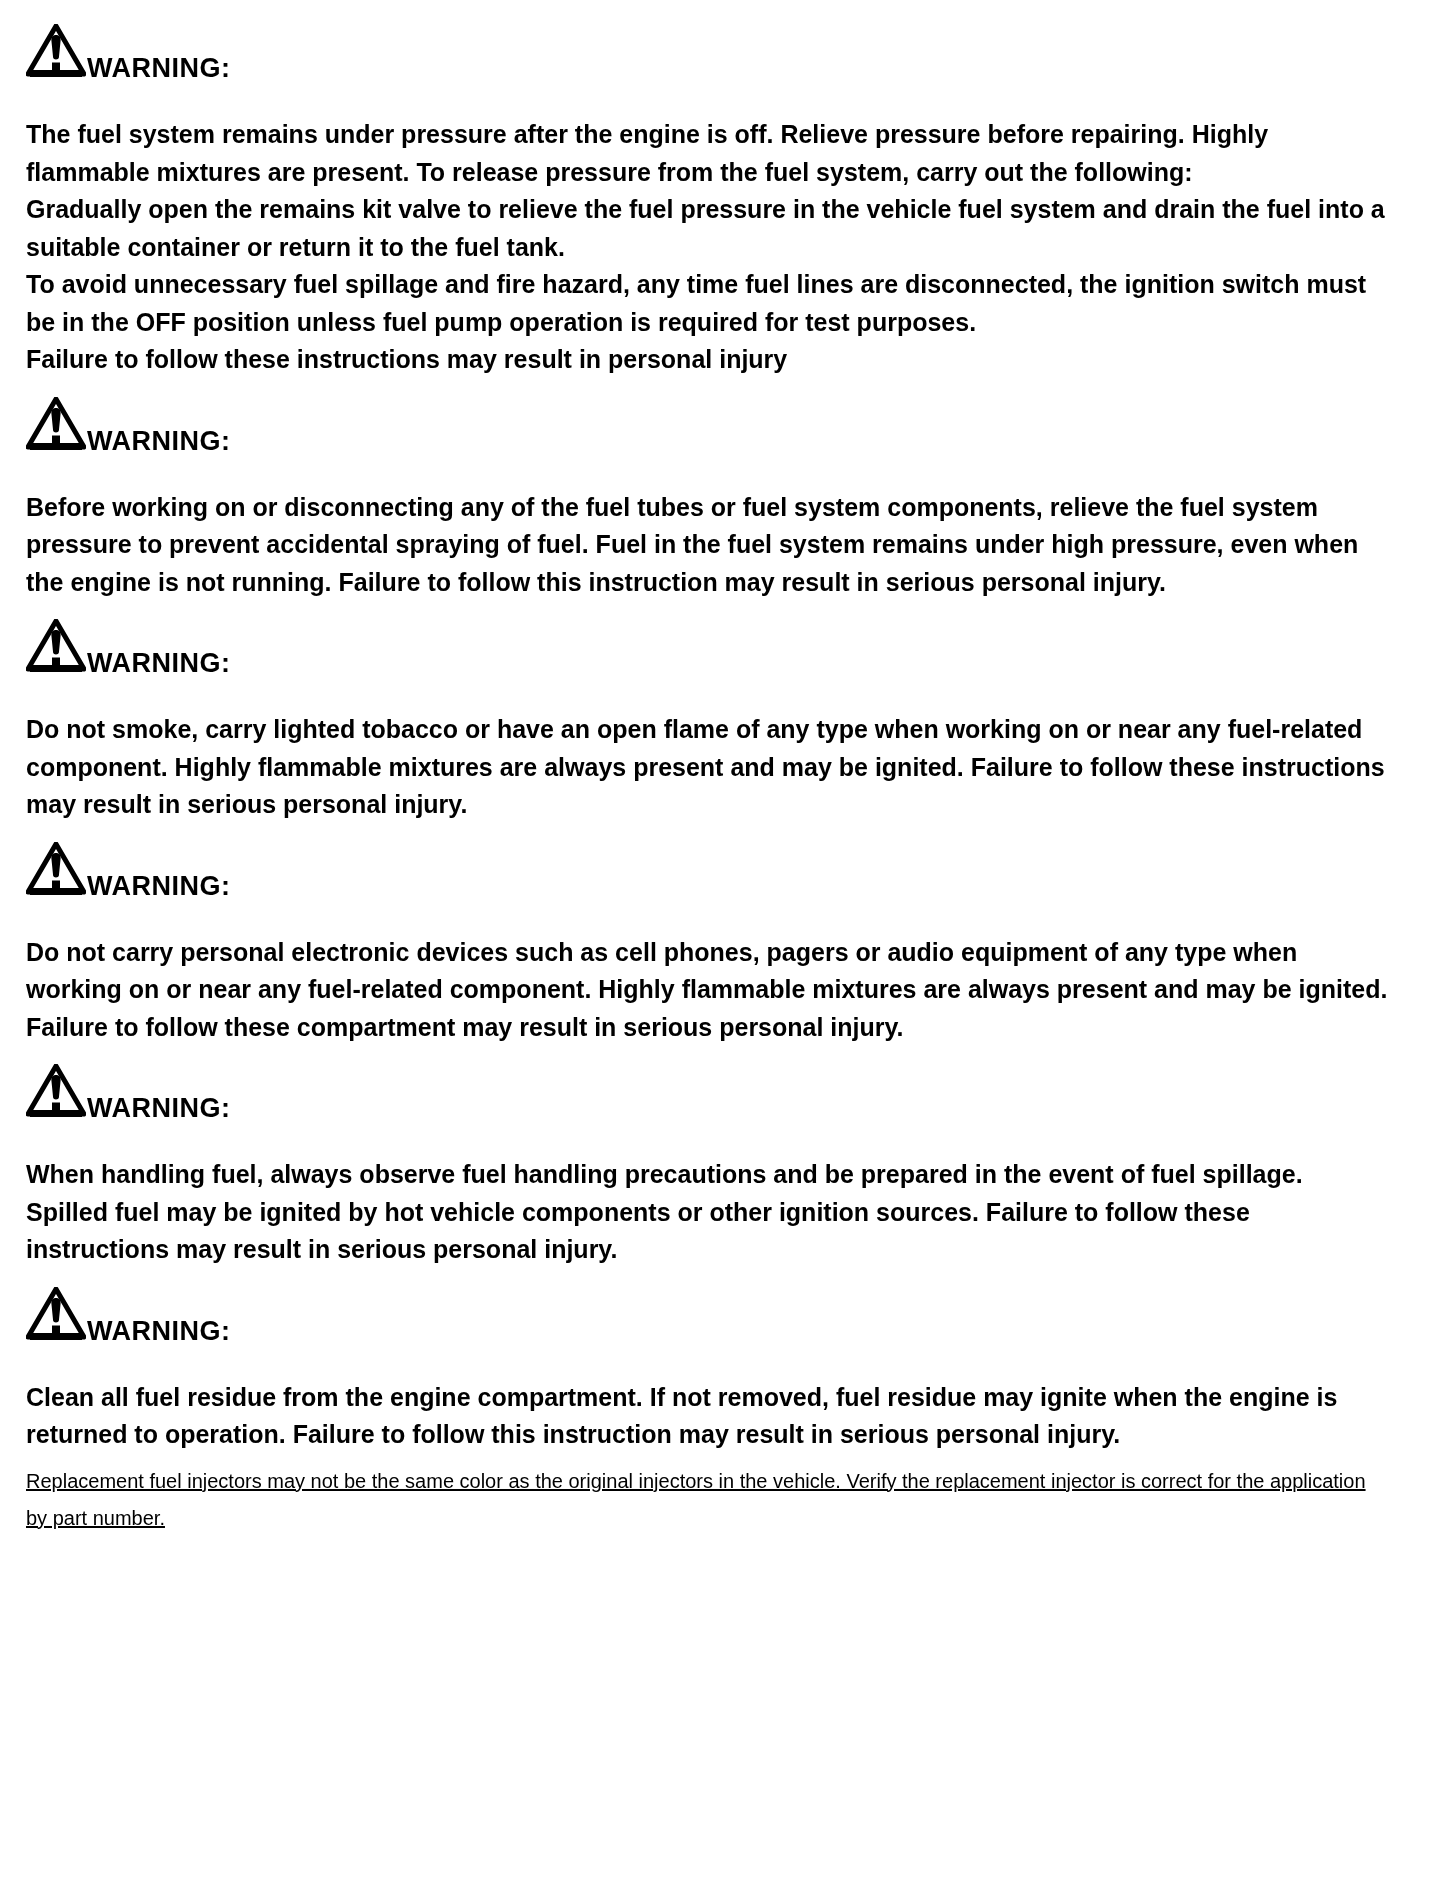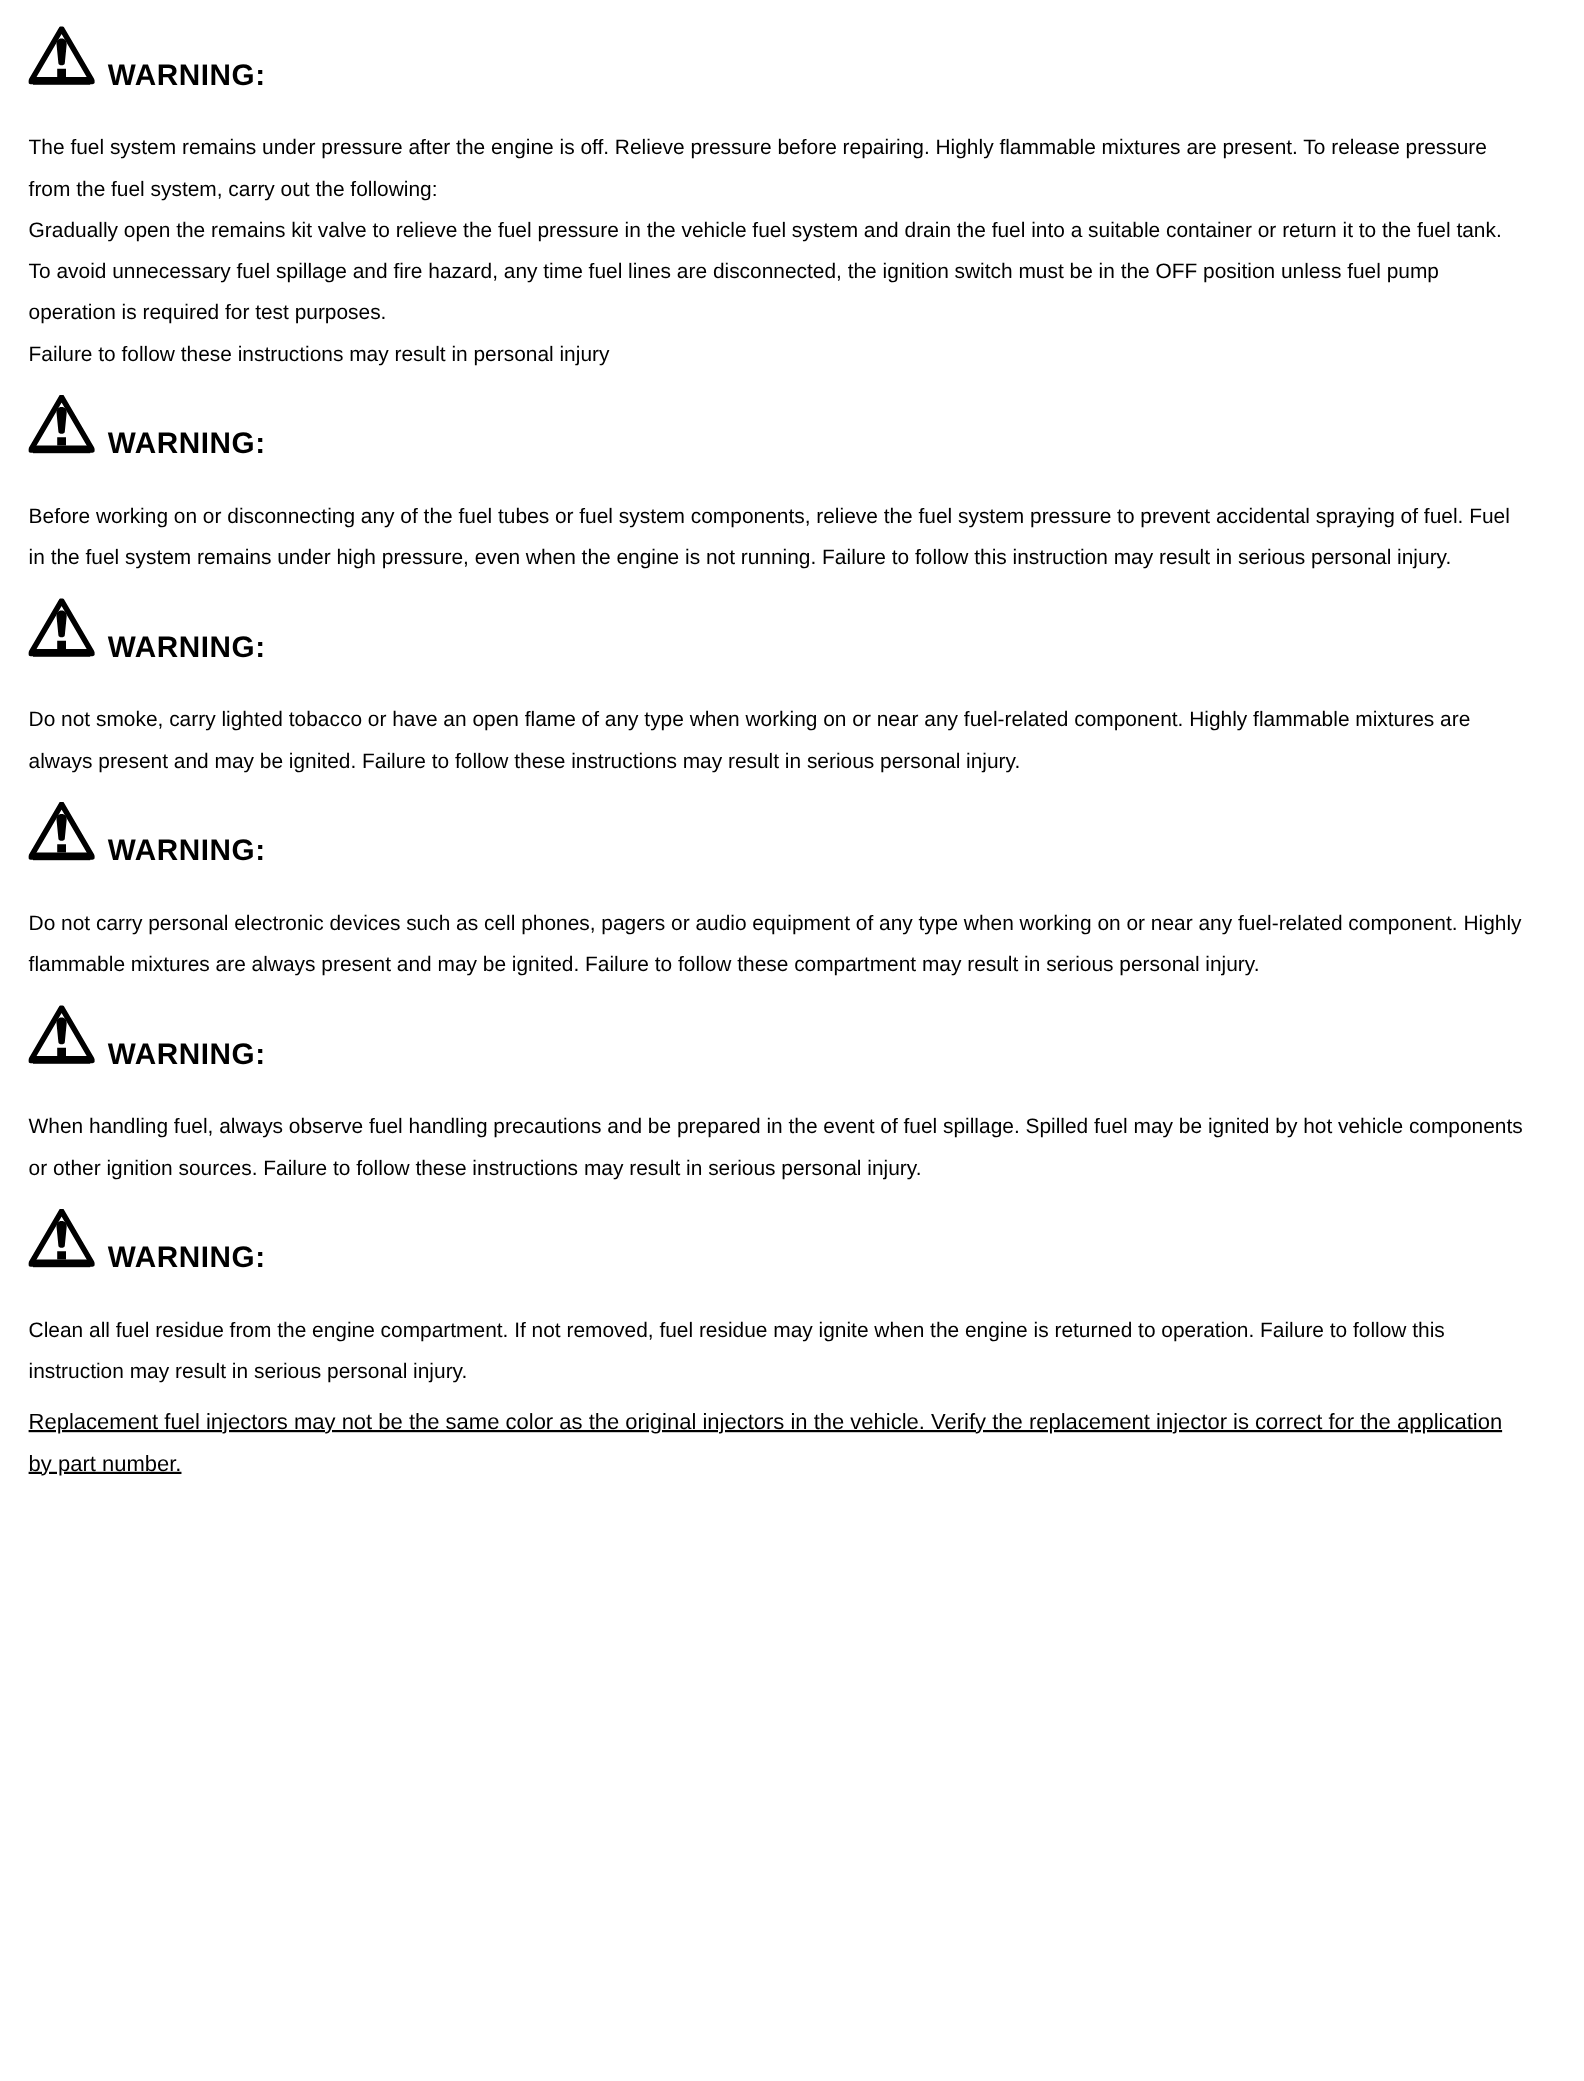--- a/index.html
+++ b/index.html
@@ -13,41 +13,41 @@
     box-sizing: border-box;
     padding: 22px 38px 16px 26px;
     background: #ffffff;
     color: #000000;
     font-family: "Liberation Sans", sans-serif;
     overflow: hidden;
   }
   .warn-head {
     display: flex;
     align-items: flex-end;
-    gap: 12px;
+    gap: 1px;
     height: 58px;
     margin-top: 16px;
   }
   .warn:first-child .warn-head {
     margin-top: 0;
   }
   .warn-icon { display: inline-block; }
   .warn-icon svg { display: block; }
   .warn-label {
     font-weight: bold;
     font-size: 27px;
     line-height: 1;
     transform: translateY(2px);
     letter-spacing: 0.5px;
   }
   .warn-body {
     margin-top: 36px;
     max-width: 1362px;
-    font-weight: normal;
-    font-size: 19px;
+    font-weight: bold;
+    font-size: 25px;
     line-height: 37.5px;
   }
   .warn-body p { margin: 0; }
   .note-label {
     font-weight: bold;
     font-size: 25px;
     line-height: 37.5px;
     margin-top: 17px;
   }
   .note-text {

